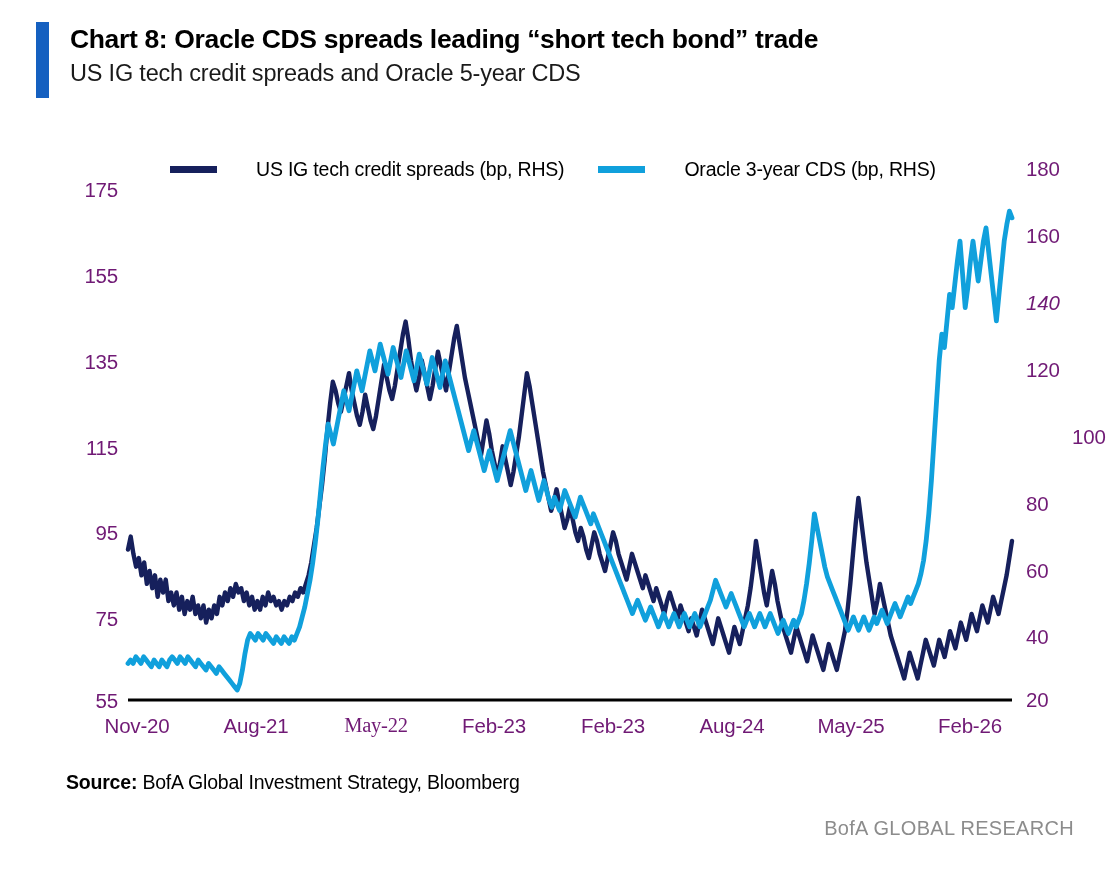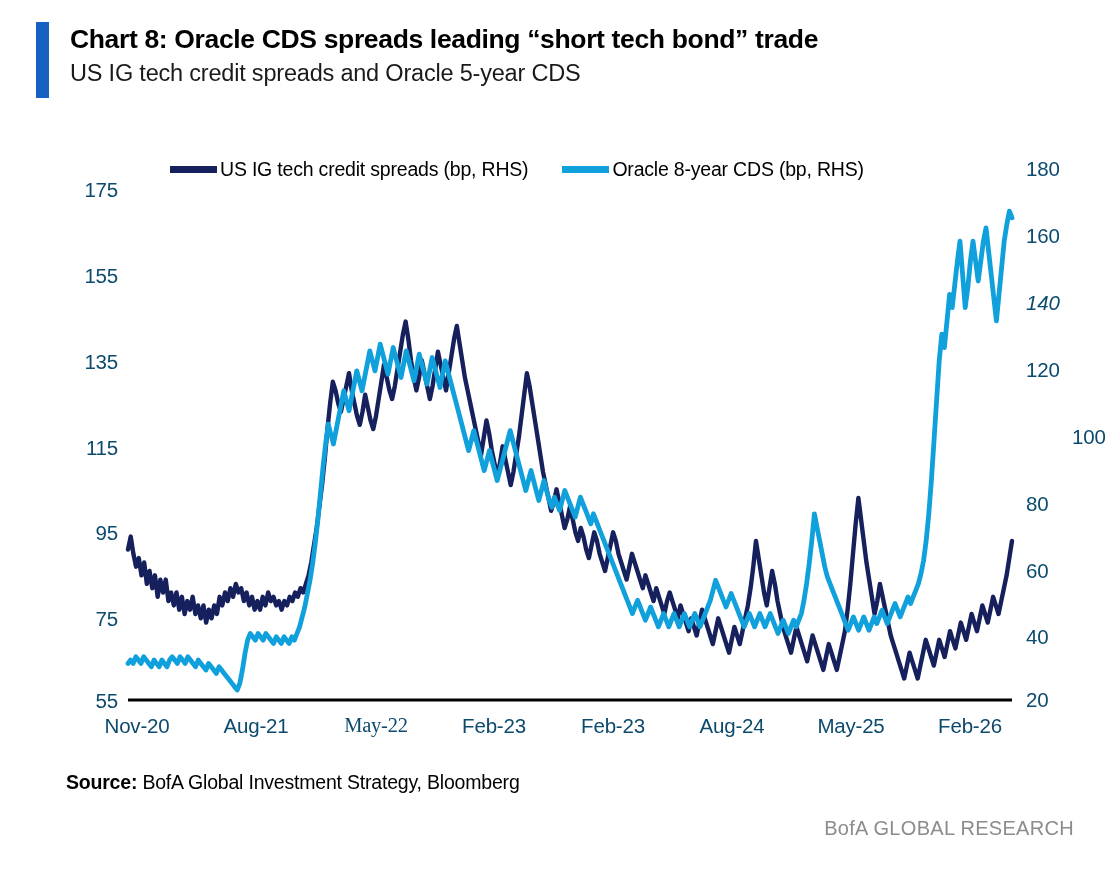--- a/index.html
+++ b/index.html
@@ -66,20 +66,21 @@
     position: absolute;
     left: 170px;
     top: 158px;
     display: flex;
     align-items: center;
     gap: 34px;
   }
   .legend-item {
     display: flex;
     align-items: center;
+    gap: 36px;
   }
   .legend-swatch {
     width: 47px;
     height: 7px;
     margin-right: 3px;
     display: inline-block;
   }
   .legend-label {
     font-size: 19.5px;
     letter-spacing: -0.2px;
@@ -97,21 +98,21 @@
     pointer-events: none;
   }
   svg.plot {
     display: block;
   }
 
   
   .axis-label {
     position: absolute;
     font-size: 20.5px;
-    color: #0c4a6e;
+    color: #701a75;
     letter-spacing: -0.2px;
     white-space: nowrap;
   }
   .y-left  { text-align: right; width: 70px; }
   .y-right { text-align: left;  width: 80px; }
   .x-tick  { text-align: center; width: 120px; }
 
   
   .source {
     position: absolute;
@@ -146,21 +147,21 @@
     </div>
   </div>
 
   <div class="legend">
     <div class="legend-item">
       <span class="legend-swatch" style="background:#16205c"></span>
       <span class="legend-label">US IG tech credit spreads (bp, RHS)</span>
     </div>
     <div class="legend-item">
       <span class="legend-swatch" style="background:#10a0dc"></span>
-      <span class="legend-label">Oracle 8-year CDS (bp, RHS)</span>
+      <span class="legend-label">Oracle 3-year CDS (bp, RHS)</span>
     </div>
   </div>
 
   <div class="axis-label y-left" style="left:48px; top:178px;">175</div>
   <div class="axis-label y-left" style="left:48px; top:264px;">155</div>
   <div class="axis-label y-left" style="left:48px; top:350px;">135</div>
   <div class="axis-label y-left" style="left:48px; top:436px;">115</div>
   <div class="axis-label y-left" style="left:48px; top:521px;">95</div>
   <div class="axis-label y-left" style="left:48px; top:607px;">75</div>
   <div class="axis-label y-left" style="left:48px; top:689px;">55</div>

